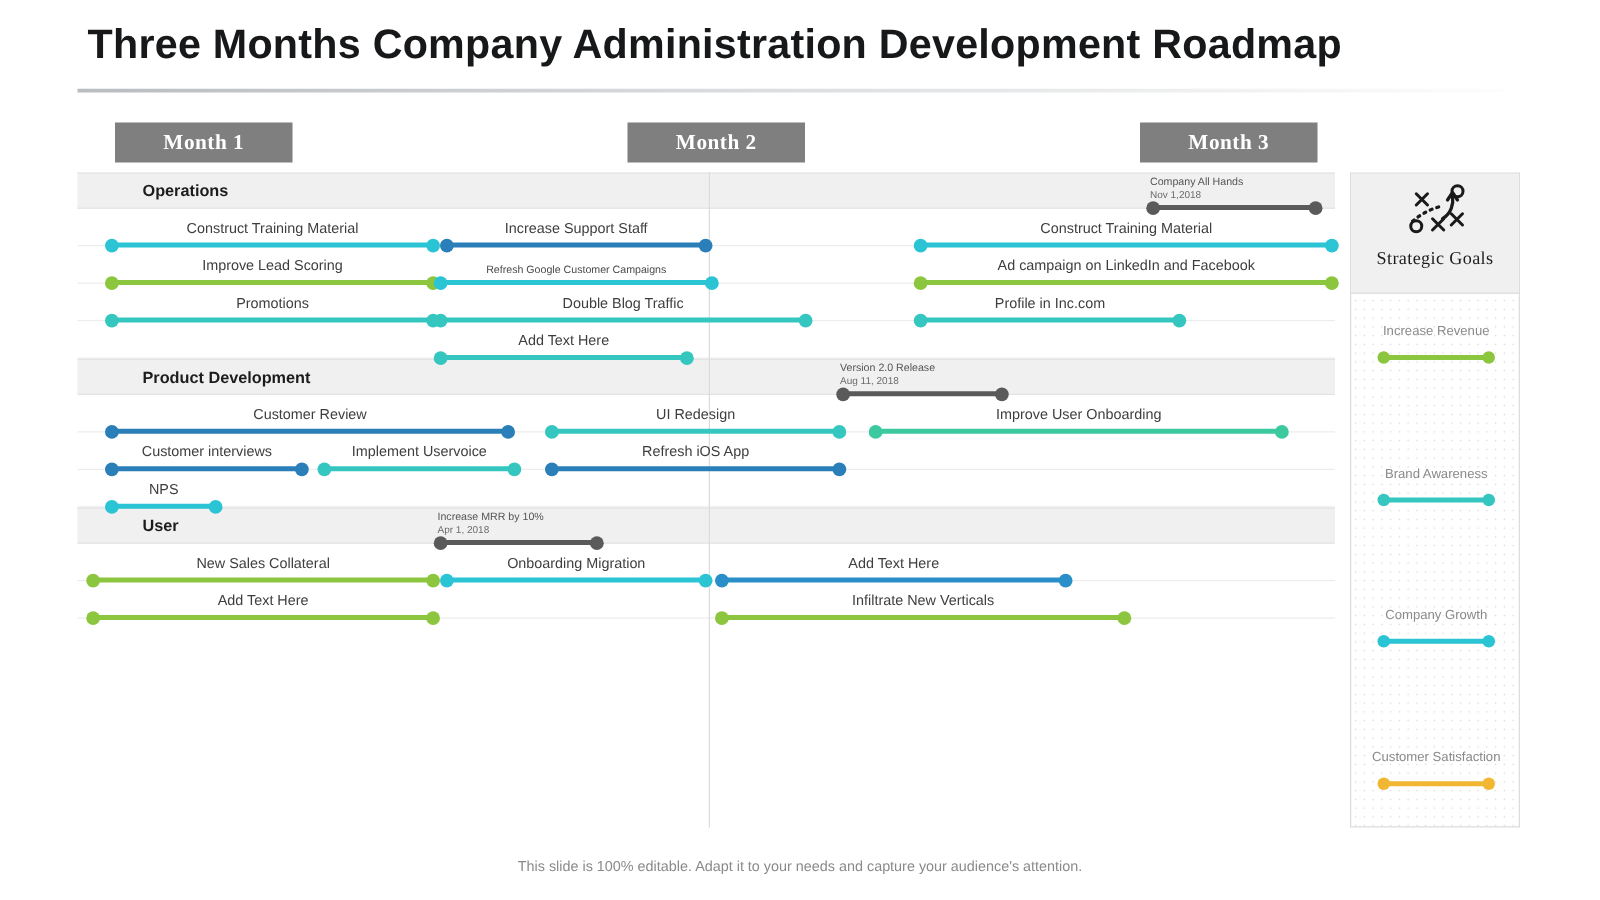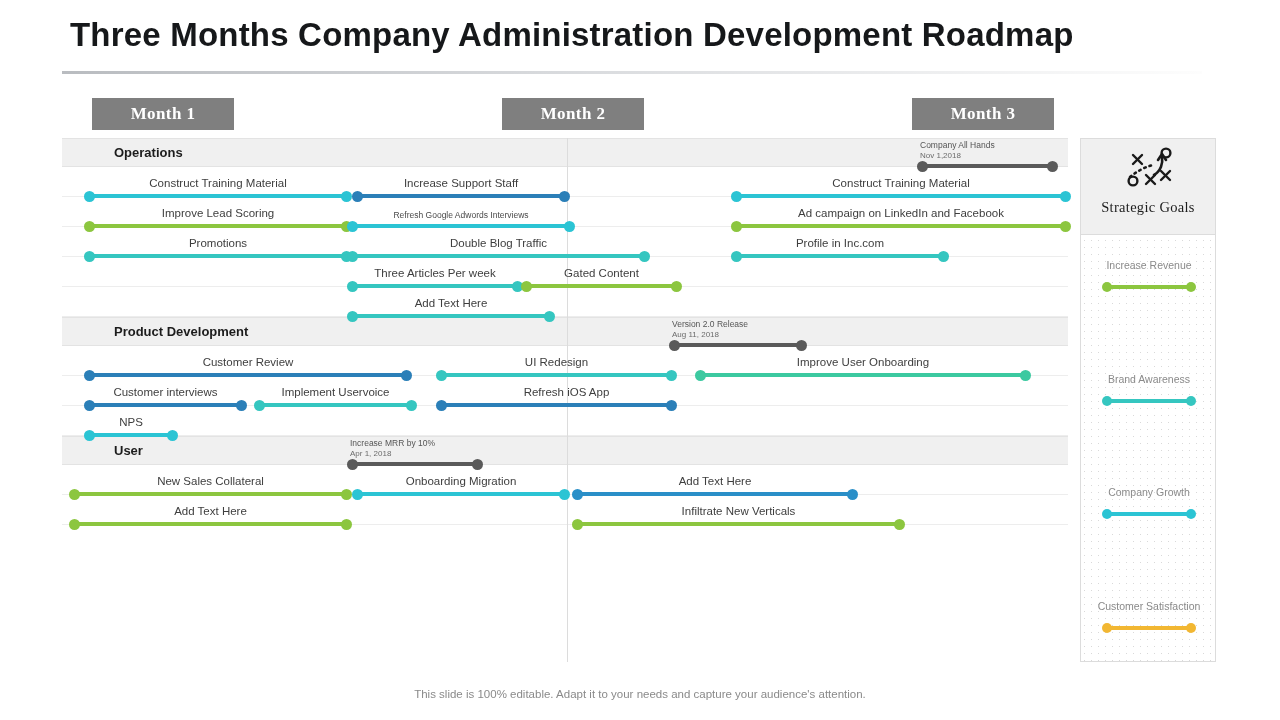--- a/index.html
+++ b/index.html
@@ -264,21 +264,21 @@
           <div class="row">
             <div class="bar" style="left: 25px; width: 262px; background: rgb(140, 198, 63);">
               <span class="cap start" style="background: rgb(140, 198, 63);"></span>
               <span class="cap end" style="background: rgb(140, 198, 63);"></span>
             </div>
             <div class="bar-label" style="left: 25px; width: 262px;">Improve Lead Scoring</div>
             <div class="bar" style="left: 288px; width: 222px; background: rgb(43, 196, 212);">
               <span class="cap start" style="background: rgb(43, 196, 212);"></span>
               <span class="cap end" style="background: rgb(43, 196, 212);"></span>
             </div>
-            <div class="bar-label two-line" style="left: 288px; width: 222px; bottom: 5px;">Refresh Google Adwords Interviews</div>
+            <div class="bar-label two-line" style="left: 288px; width: 222px; bottom: 5px;">Refresh Google Customer Campaigns</div>
             <div class="bar" style="left: 672px; width: 334px; background: rgb(140, 198, 63);">
               <span class="cap start" style="background: rgb(140, 198, 63);"></span>
               <span class="cap end" style="background: rgb(140, 198, 63);"></span>
             </div>
             <div class="bar-label" style="left: 672px; width: 334px;">Ad campaign on LinkedIn and Facebook</div>
           </div>
           <div class="row">
             <div class="bar" style="left: 25px; width: 262px; background: rgb(53, 198, 192);">
               <span class="cap start" style="background: rgb(53, 198, 192);"></span>
               <span class="cap end" style="background: rgb(53, 198, 192);"></span>
@@ -287,32 +287,20 @@
             <div class="bar" style="left: 288px; width: 297px; background: rgb(53, 198, 192);">
               <span class="cap start" style="background: rgb(53, 198, 192);"></span>
               <span class="cap end" style="background: rgb(53, 198, 192);"></span>
             </div>
             <div class="bar-label" style="left: 288px; width: 297px;">Double Blog Traffic</div>
             <div class="bar" style="left: 672px; width: 212px; background: rgb(53, 198, 192);">
               <span class="cap start" style="background: rgb(53, 198, 192);"></span>
               <span class="cap end" style="background: rgb(53, 198, 192);"></span>
             </div>
             <div class="bar-label" style="left: 672px; width: 212px;">Profile in Inc.com</div>
-          </div>
-          <div class="row">
-            <div class="bar" style="left: 288px; width: 170px; background: rgb(53, 198, 192);">
-              <span class="cap start" style="background: rgb(53, 198, 192);"></span>
-              <span class="cap end" style="background: rgb(53, 198, 192);"></span>
-            </div>
-            <div class="bar-label" style="left: 288px; width: 170px;">Three Articles Per week</div>
-            <div class="bar" style="left: 462px; width: 155px; background: rgb(140, 198, 63);">
-              <span class="cap start" style="background: rgb(140, 198, 63);"></span>
-              <span class="cap end" style="background: rgb(140, 198, 63);"></span>
-            </div>
-            <div class="bar-label" style="left: 462px; width: 155px;">Gated Content</div>
           </div>
           <div class="row">
             <div class="bar" style="left: 288px; width: 202px; background: rgb(53, 198, 192);">
               <span class="cap start" style="background: rgb(53, 198, 192);"></span>
               <span class="cap end" style="background: rgb(53, 198, 192);"></span>
             </div>
             <div class="bar-label" style="left: 288px; width: 202px;">Add Text Here</div>
           </div>
         </div>
         <div class="section">
@@ -349,21 +337,21 @@
             <div class="bar-label" style="left: 25px; width: 157px;">Customer interviews</div>
             <div class="bar" style="left: 195px; width: 157px; background: rgb(53, 198, 192);">
               <span class="cap start" style="background: rgb(53, 198, 192);"></span>
               <span class="cap end" style="background: rgb(53, 198, 192);"></span>
             </div>
             <div class="bar-label" style="left: 195px; width: 157px;">Implement Uservoice</div>
             <div class="bar" style="left: 377px; width: 235px; background: rgb(43, 127, 184);">
               <span class="cap start" style="background: rgb(43, 127, 184);"></span>
               <span class="cap end" style="background: rgb(43, 127, 184);"></span>
             </div>
-            <div class="bar-label" style="left: 387px; width: 235px;">Refresh iOS App</div>
+            <div class="bar-label" style="left: 377px; width: 235px;">Refresh iOS App</div>
           </div>
           <div class="row">
             <div class="bar" style="left: 25px; width: 88px; background: rgb(43, 196, 212);">
               <span class="cap start" style="background: rgb(43, 196, 212);"></span>
               <span class="cap end" style="background: rgb(43, 196, 212);"></span>
             </div>
             <div class="bar-label" style="left: 25px; width: 88px;">NPS</div>
           </div>
         </div>
         <div class="section">

